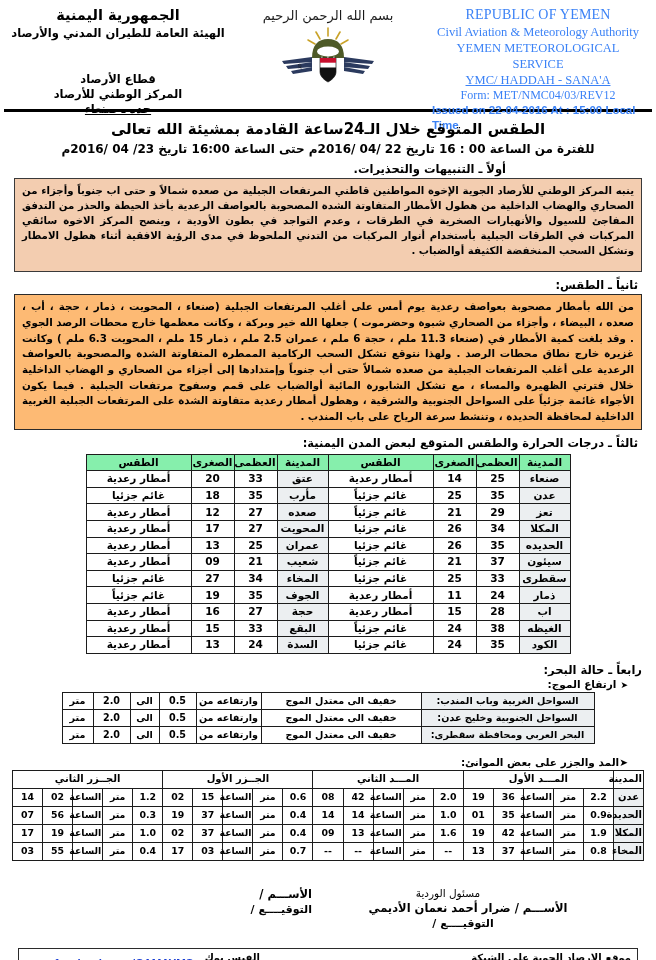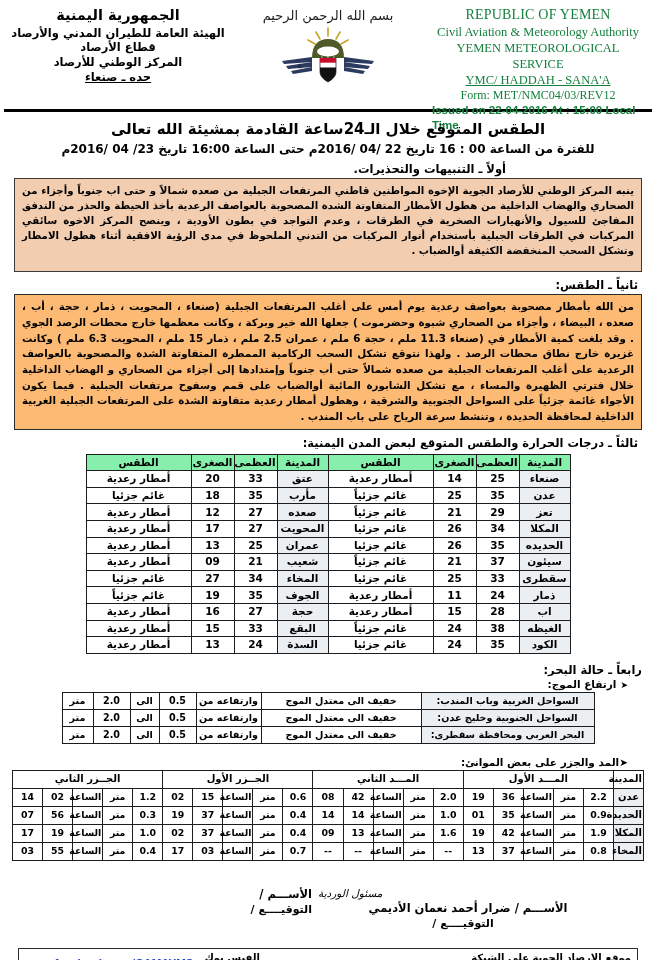--- a/index.html
+++ b/index.html
@@ -40,29 +40,29 @@
     line-height: 1.28;
   }
   .hdr-ar {
     direction: rtl;
     font-family: "DejaVu Sans", "Liberation Sans", sans-serif;
     font-weight: bold;
     color: #000;
   }
   .hdr-ar .l1 { font-size: 14.5px; margin-bottom: 1px; }
   .hdr-ar .l2 { font-size: 11.5px; }
-  .hdr-ar .l3 { font-size: 11.5px; }
+  .hdr-ar .l3 { font-size: 11.5px; margin-top: 32px; }
   .hdr-ar .l4 { font-size: 11.5px; }
   .hdr-ar .l5 { font-size: 11.5px; text-decoration: underline; }
 
   .hdr-en {
     direction: ltr;
     text-align: center;
     font-family: "Liberation Serif", "DejaVu Serif", serif;
-    color: #15803d;
+    color: #3b82f6;
   }
   .hdr-en .e1 { font-size: 14px; letter-spacing: .2px; }
   .hdr-en .e2 { font-size: 12.5px; }
   .hdr-en .e3 { font-size: 12.5px; }
   .hdr-en .e4 { font-size: 12.5px; text-decoration: underline; }
   .hdr-en .e5 { font-size: 12px; }
   .hdr-en .e6 {
     font-size: 11.5px;
     font-family: "Liberation Sans", sans-serif;
     font-weight: bold;
@@ -257,21 +257,21 @@
     margin: 26px 0 0 0;
     padding: 0 12px;
     font-size: 11px;
   }
   .sign-col { width: 300px; }
   .sign-col.right { text-align: right; padding-right: 6px; }
   .sign-col.left  { text-align: right; padding-right: 0px; }
   .sign-title { font-weight: normal; margin-bottom: 2px; font-size: 10.5px; }
   .sign-line  { font-weight: bold; font-size: 11.5px; margin-bottom: 2px; }
   .sign-line2 { font-weight: bold; font-size: 11px; }
-  .sign-col.left .sign-title { text-align: left; padding-right: 40px; font-style: italic; }
+  .sign-col.left .sign-title { text-align: center; padding-right: 40px; }
   .sign-col.left .sign-line  { text-align: center; }
   .sign-col.left .sign-line2 { text-align: center; padding-right: 10px; }
 
   
   .links-box {
     direction: rtl;
     margin: 18px 18px 0 18px;
     border: 1px solid #2b2b2b;
     padding: 3px 6px;
     font-size: 10px;

